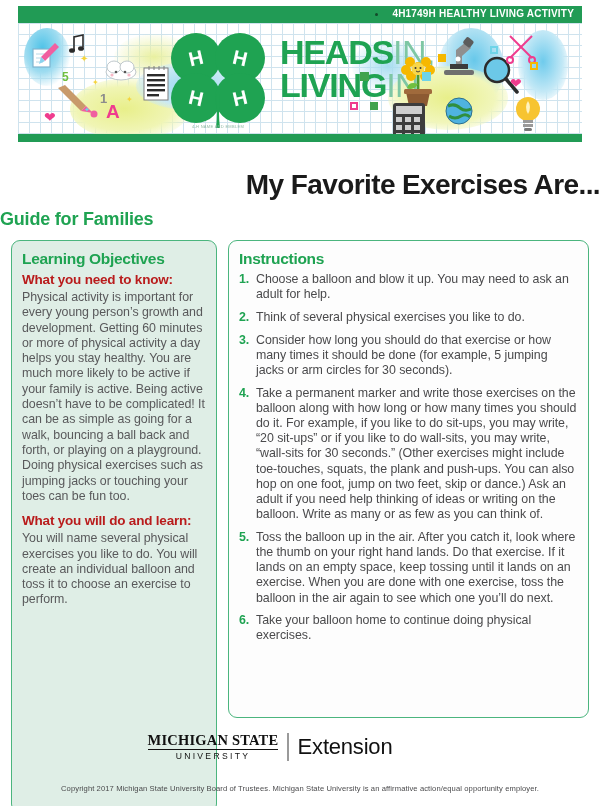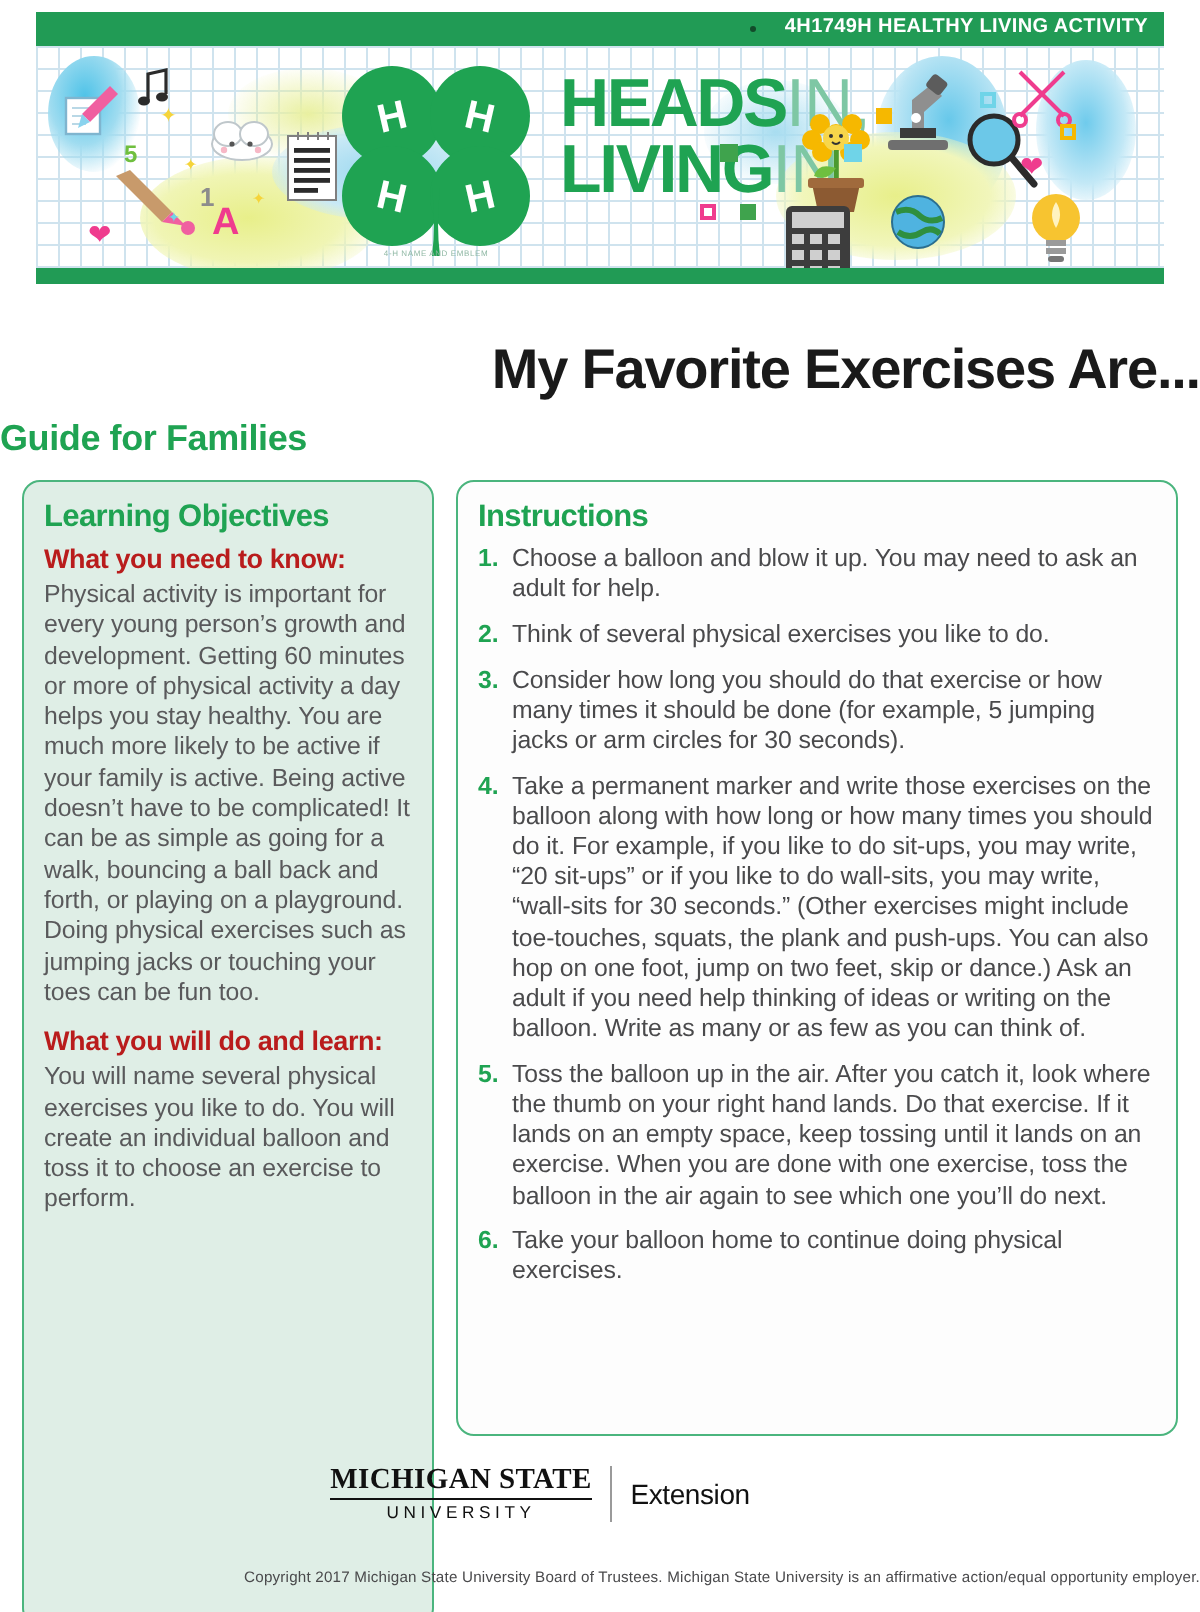--- a/index.html
+++ b/index.html
@@ -145,29 +145,29 @@
     font-size: 14.5px; font-weight: bold; color: #111;
     letter-spacing: 0.2px; border-bottom: 1.3px solid #111; padding-bottom: 0px;
   }
   .msu-bot {
     font-family: Liberation Sans, sans-serif;
     font-size: 8.6px; color: #111; letter-spacing: 2.3px; margin-top: 1px;
   }
   .msu-div { width: 1.3px; height: 28px; background: #9a9a9a; }
   .msu-ext {
     font-family: "Liberation Sans", sans-serif;
-    font-size: 14px; color: #111; letter-spacing: -0.2px;
+    font-size: 22px; color: #111; letter-spacing: -0.2px;
   }
   .fine1 {
     position: absolute; left: 0; top: 772px; width: 600px;
     text-align: center; font-size: 7.6px; color: #4a4a4c; letter-spacing: 0.1px;
   }
   .fine2 {
     position: absolute; left: 0; top: 784px; width: 600px;
-    text-align: right; font-size: 7.6px; color: #4a4a4c; letter-spacing: 0.1px;
+    text-align: center; font-size: 7.6px; color: #4a4a4c; letter-spacing: 0.1px;
   }
   .sep { color: #8a8a8a; padding: 0 5px; }
 </style>
 </head>
 <body>
 
 <div class="page">
 
   <div class="banner">
 

